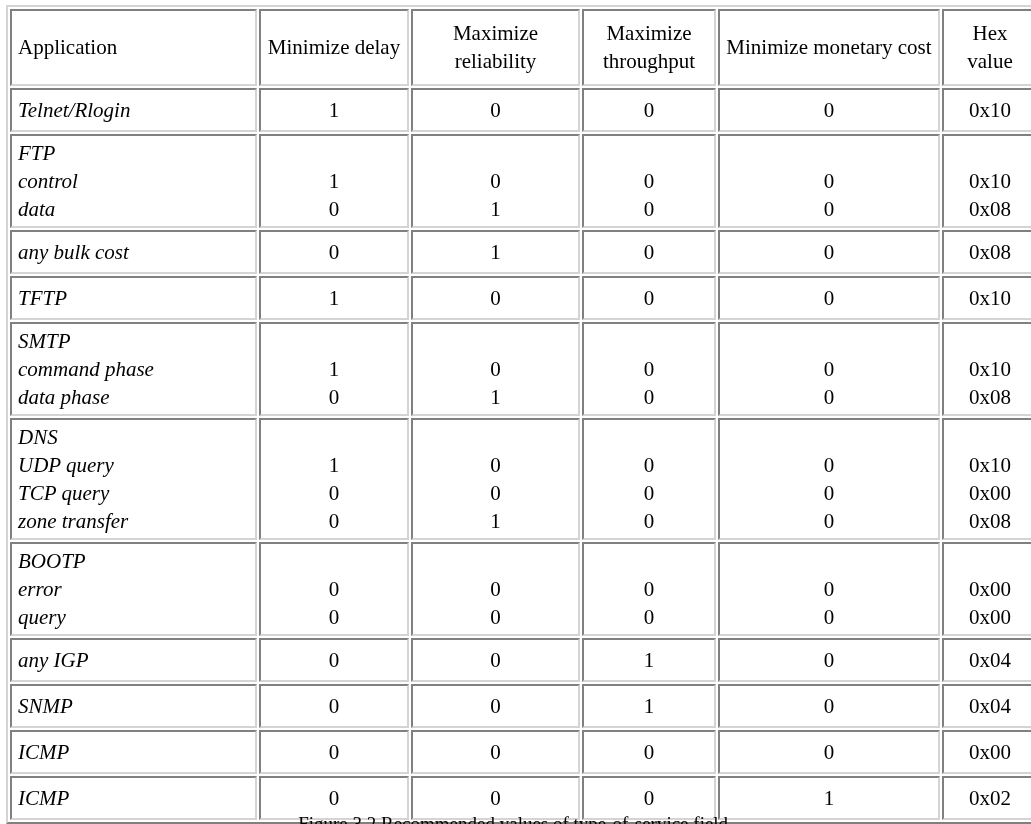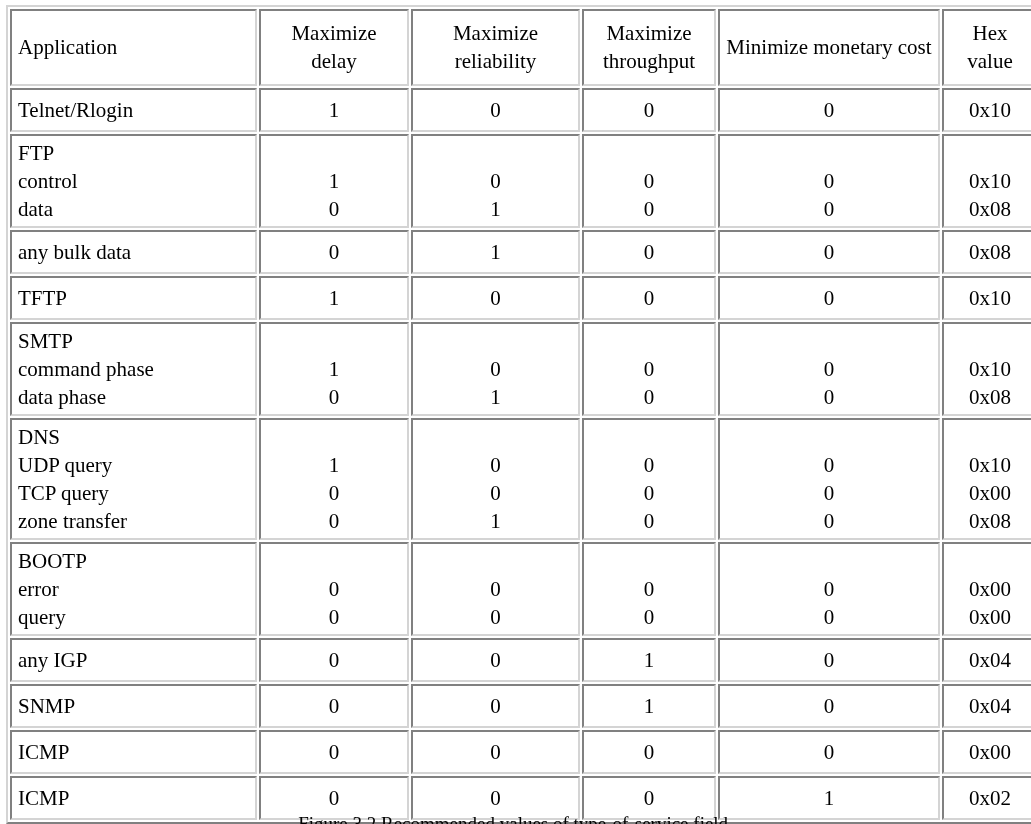--- a/index.html
+++ b/index.html
@@ -62,20 +62,21 @@
   }
   tr.head td.app-head {
     text-align: left;
     vertical-align: middle;
   }
 
   
   td.app {
     text-align: left;
     white-space: pre-line;
+    font-style: italic;
   }
 
   
   td.num {
     text-align: center;
     white-space: pre-line;
   }
 
   
   td.hex {
@@ -125,21 +126,21 @@
       <col class="c-app">
       <col class="c-n1">
       <col class="c-n2">
       <col class="c-n3">
       <col class="c-n4">
       <col class="c-hex">
     </colgroup>
     <tbody>
       <tr class="head">
         <td class="app-head">Application</td>
-        <td>Maximize
+        <td>Minimize
 delay</td>
         <td>Maximize
 reliability</td>
         <td>Maximize
 throughput</td>
         <td>Minimize
 monetary cost</td>
         <td>Hex
 value</td>
       </tr>
@@ -160,21 +161,21 @@
           <td class="num">0
 1</td>
           <td class="num">0
 0</td>
           <td class="num">0
 0</td>
           <td class="hex">0x10
 0x08</td>
         </tr>
         <tr class="single">
-          <td class="app">any bulk data</td>
+          <td class="app">any bulk cost</td>
           <td class="num">0</td>
           <td class="num">1</td>
           <td class="num">0</td>
           <td class="num">0</td>
           <td class="hex">0x08</td>
         </tr>
         <tr class="single">
           <td class="app">TFTP</td>
           <td class="num">1</td>
           <td class="num">0</td>

